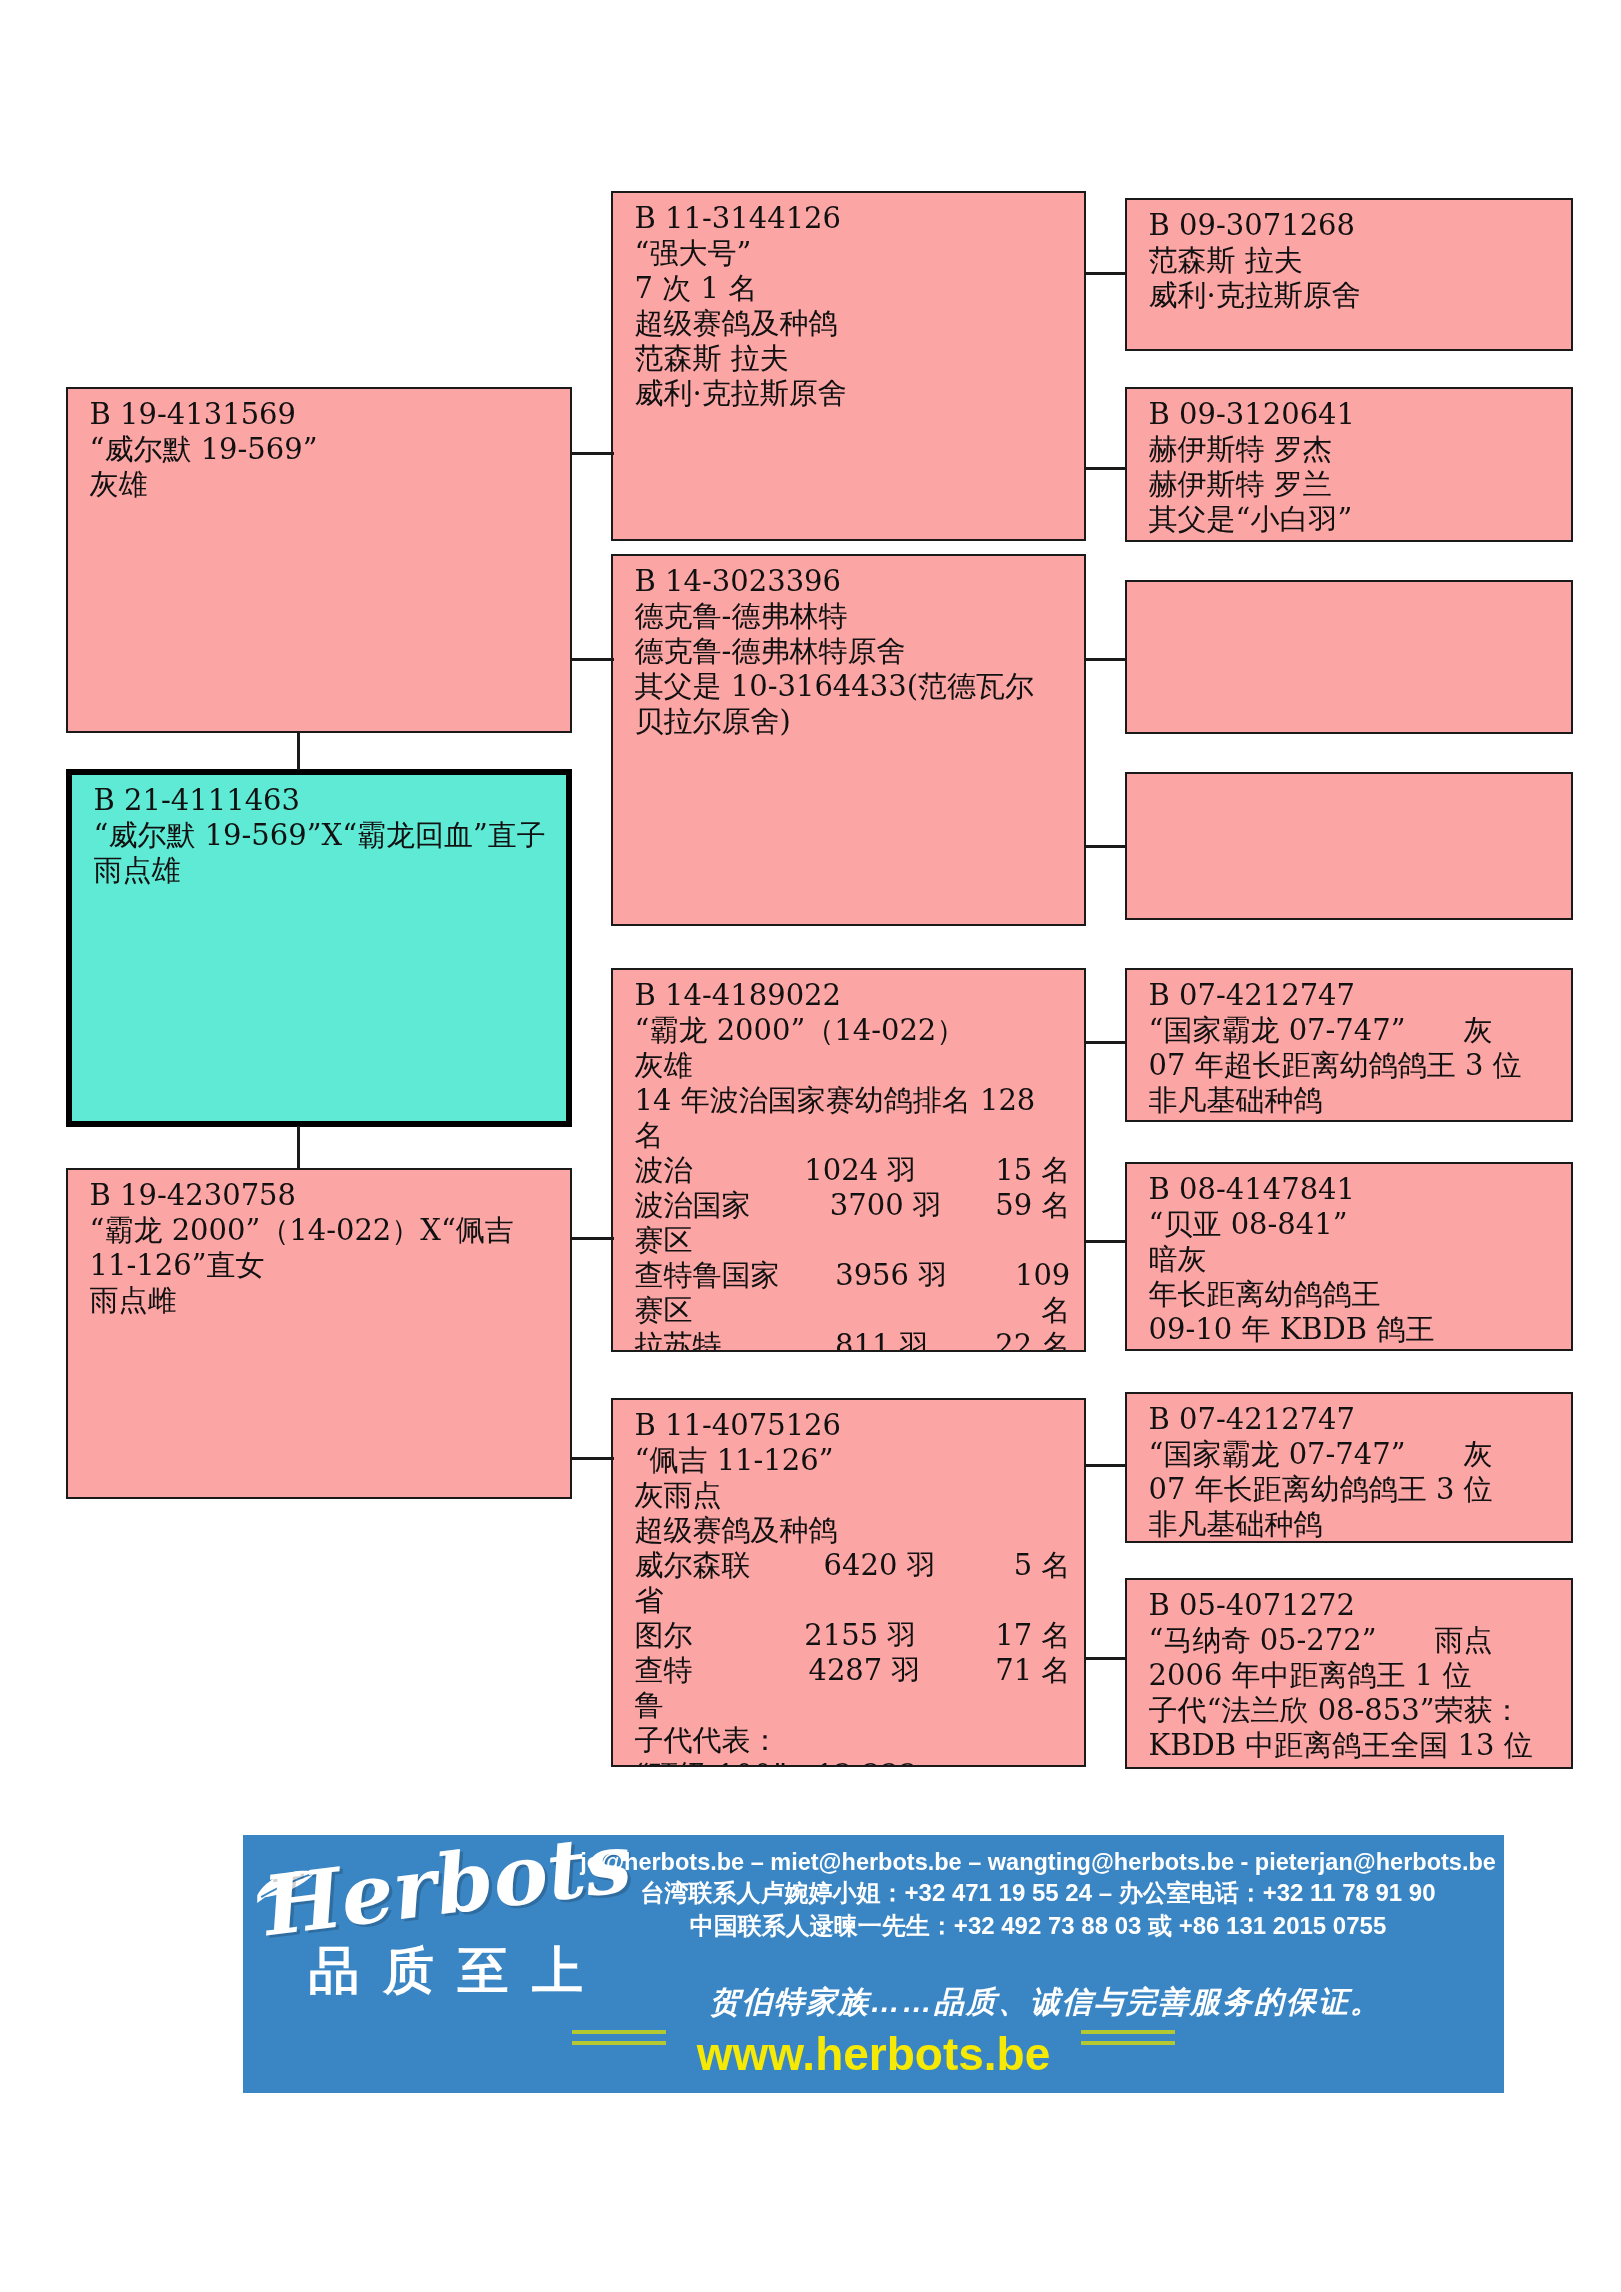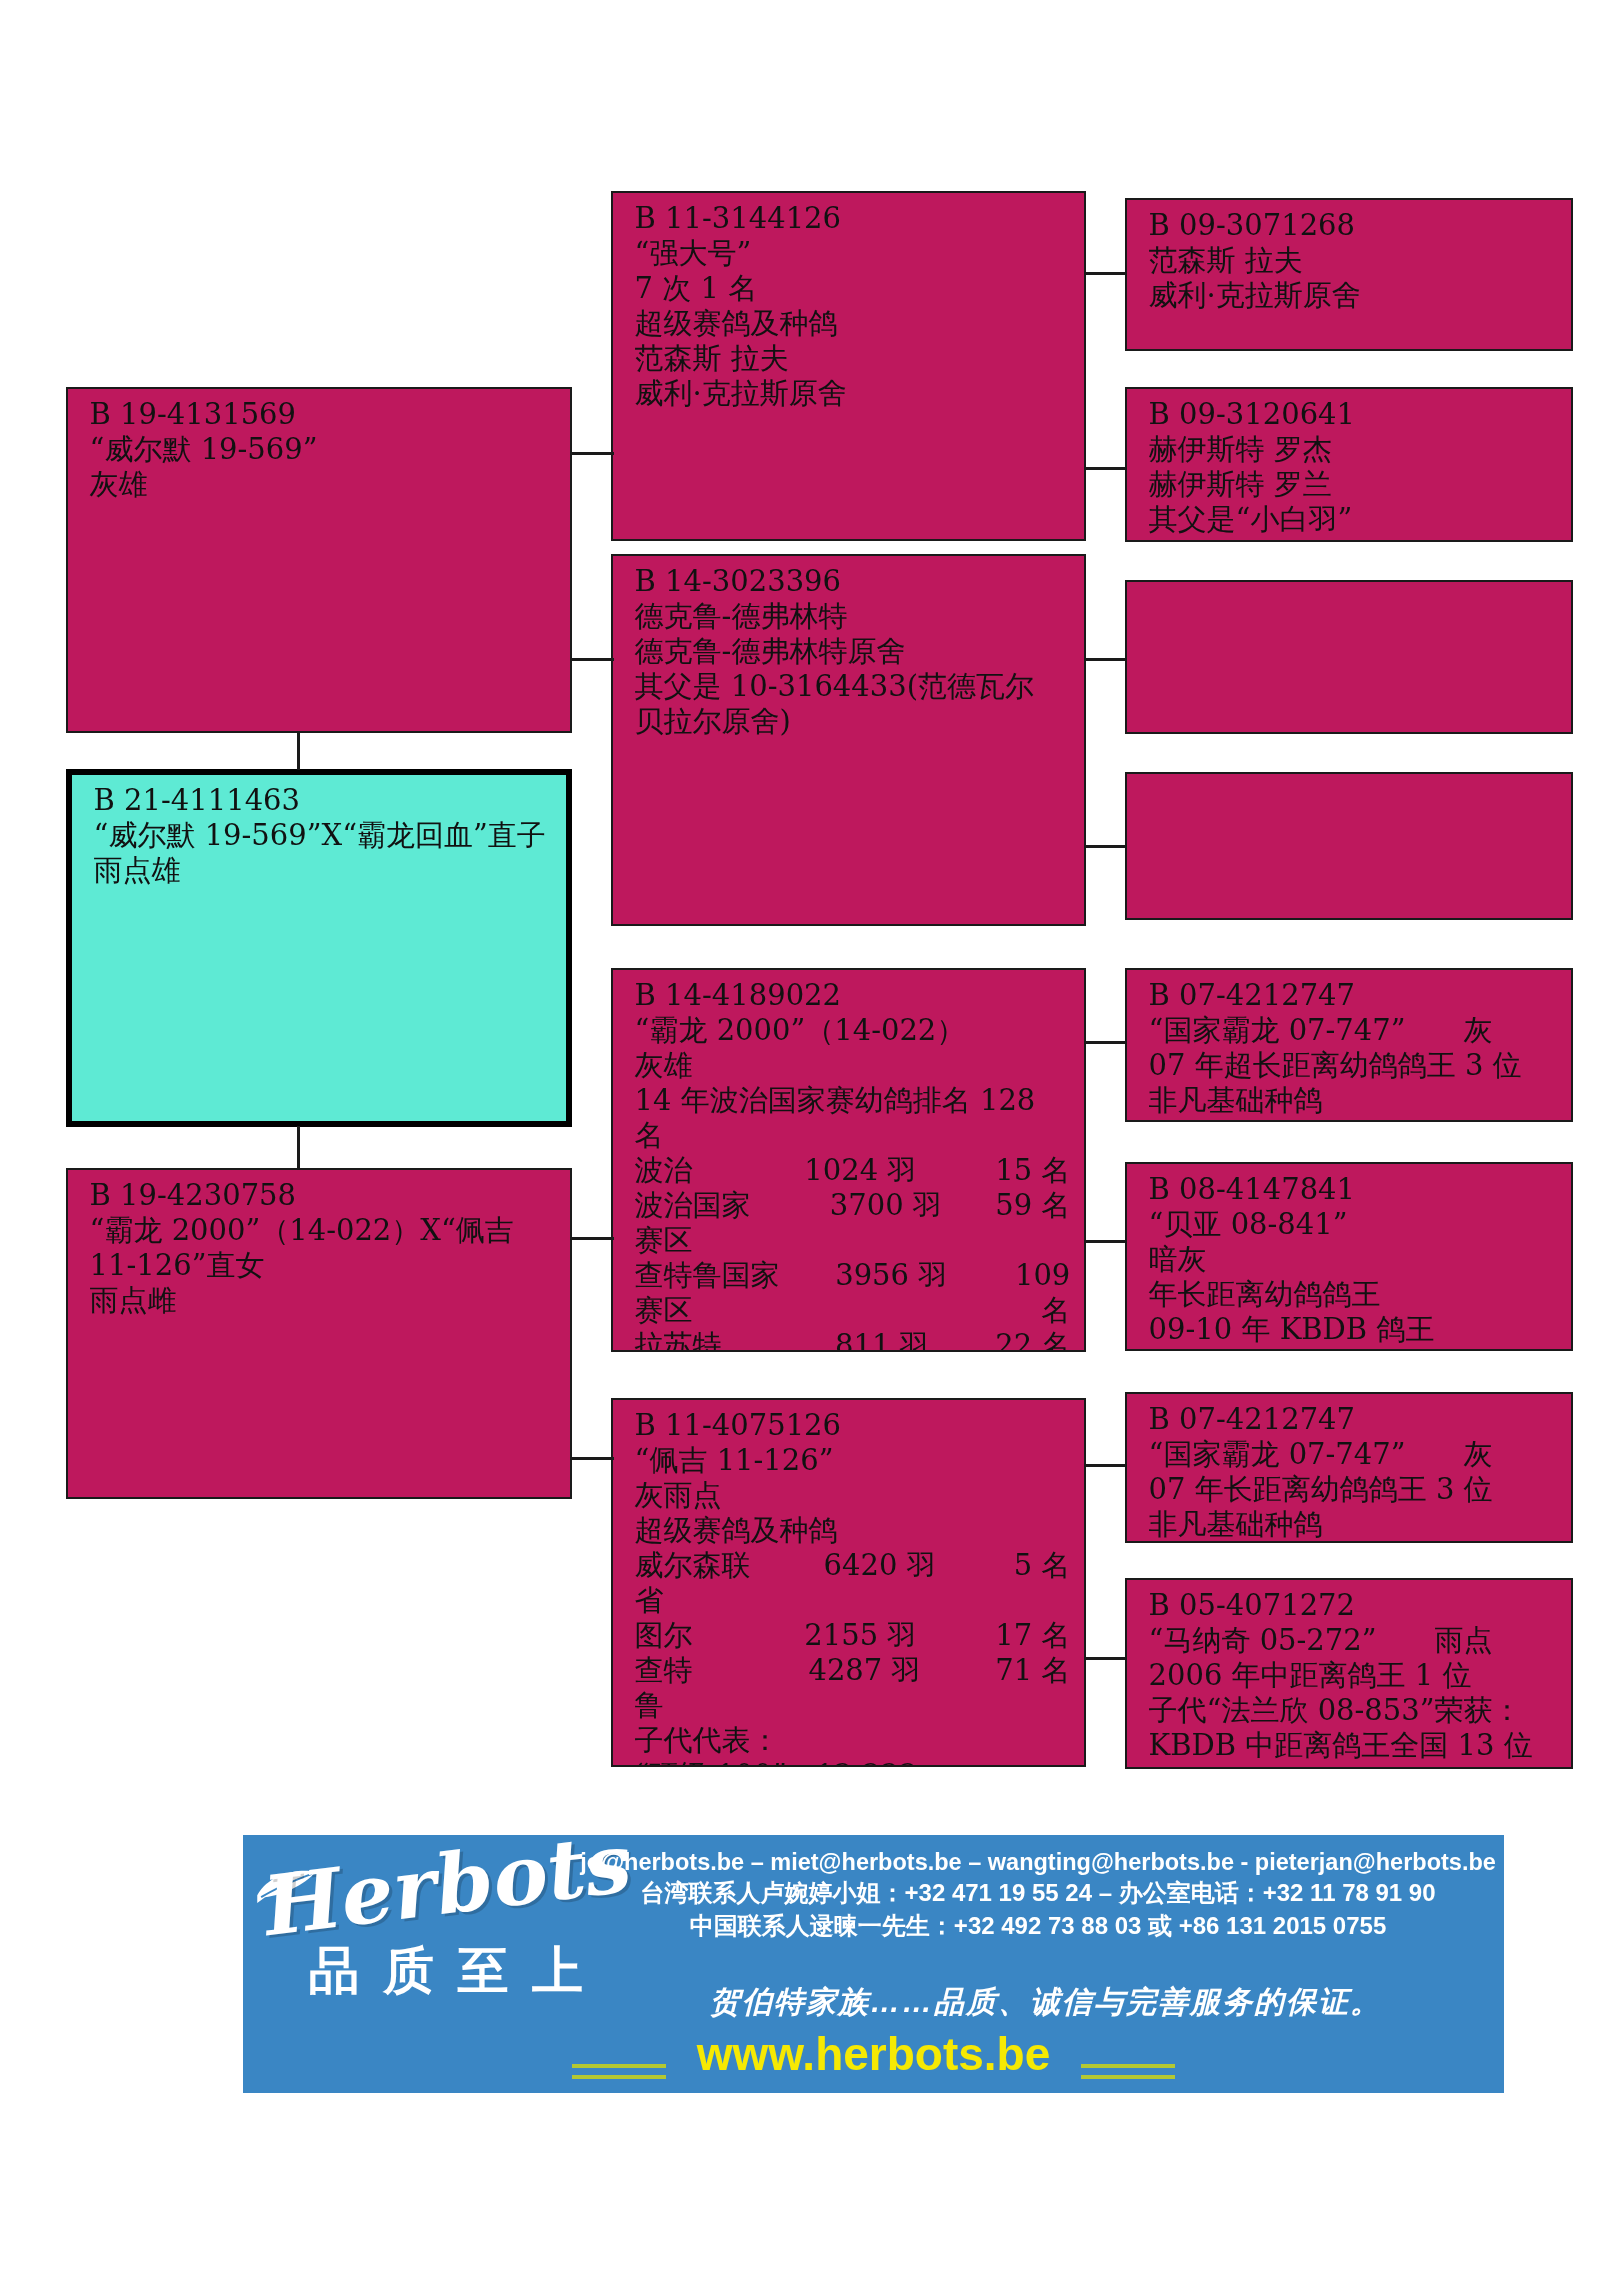--- a/index.html
+++ b/index.html
@@ -1,20 +1,20 @@
 <!DOCTYPE html>
 <html><head>
 <meta charset="utf-8">
 <style>
   html,body{margin:0;padding:0;background:#ffffff;}
   .page{position:relative;width:1621px;height:2293px;background:#ffffff;
         font-family:"DejaVu Serif","Liberation Serif",serif;color:#111;}
 
   .pbox{position:absolute;border:2.9px solid #1a1a1a;box-sizing:border-box;
-        background:#be185d;padding:7.8px 13.7px 7.8px 21.6px;font-size:29px;line-height:35px;
+        background:#fca5a5;padding:7.8px 13.7px 7.8px 21.6px;font-size:29px;line-height:35px;
         overflow:hidden;}
   .subject{border:6.9px solid #000000;background:#5eead4;}
 
   .hline,.vline{position:absolute;background:#1a1a1a;}
   .hline{height:2.9px;}
   .vline{width:2.9px;}
 
   .race{display:flex;gap:36px;}
   .race .rn{flex:1 1 auto;}
   .race .rc{width:172px;text-align:right;}
@@ -32,21 +32,21 @@
   .feather{position:absolute;left:-2px;top:29px;width:63px;height:39px;}
   .logo-sub{font-size:51px;font-weight:bold;letter-spacing:23.5px;padding-left:19.6px;
             margin-top:5.9px;white-space:nowrap;}
   .contact-block{position:absolute;left:333px;top:13.7px;right:3.9px;text-align:center;
                  font-weight:bold;}
   .emails{font-size:23.5px;white-space:nowrap;}
   .contact{font-size:24px;margin-top:1px;white-space:nowrap;}
   .slogan{position:absolute;left:384px;top:147px;right:39px;text-align:center;
           font-size:30px;font-weight:bold;font-style:italic;letter-spacing:2px;}
   .web-row{position:absolute;left:0;right:0;bottom:13.7px;display:flex;
-           align-items:flex-end;justify-content:center;gap:31px;}
+           align-items:flex-start;justify-content:center;gap:31px;}
   .eq{width:94px;height:6.9px;border-top:4.9px solid #b3c832;border-bottom:4.9px solid #b3c832;}
   .website{font-size:46px;font-weight:bold;color:#f6e903;line-height:49px;}
 </style>
 </head>
 <body>
 
 <div class="page">
 
   <div class="pbox" style="left:66px;top:387px;width:506px;height:346px;">
     <div>B 19-4131569</div>

